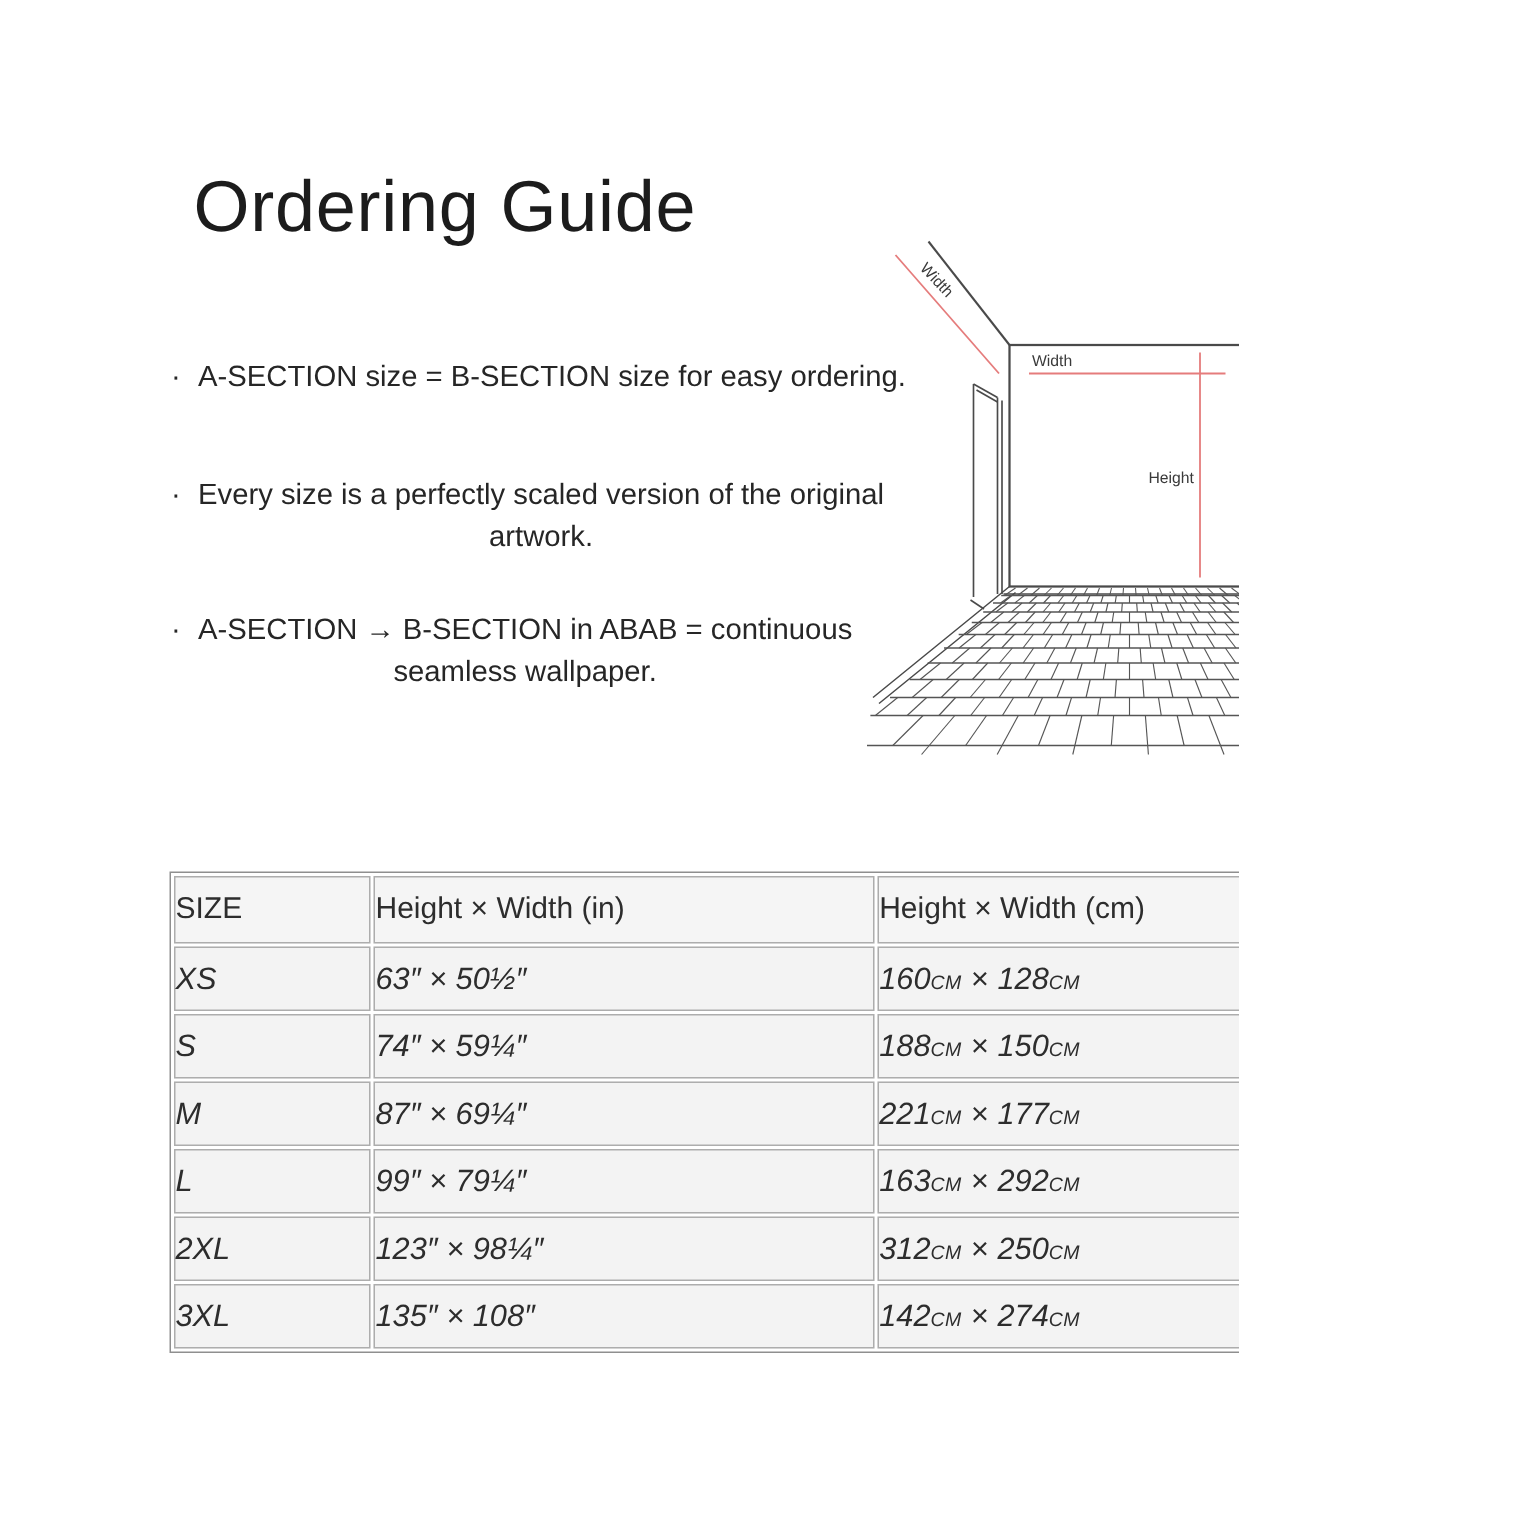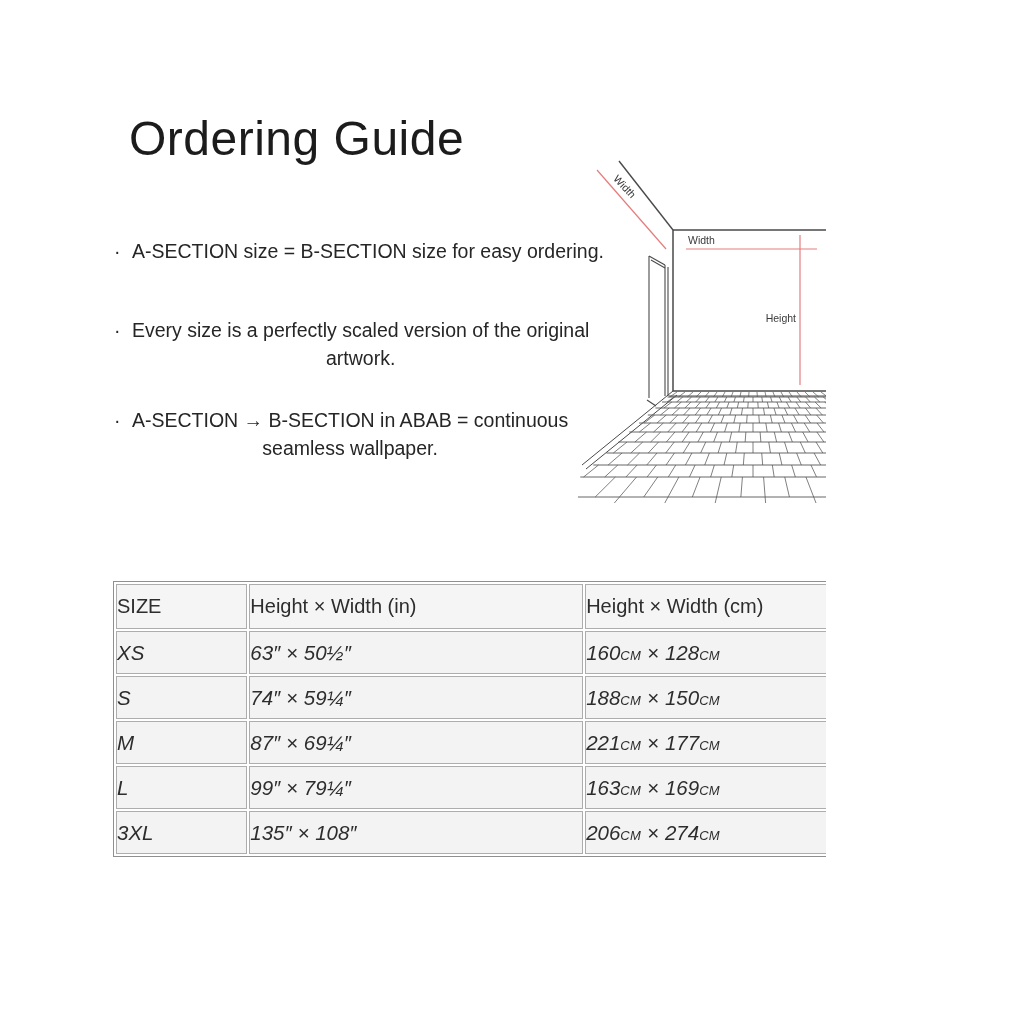--- a/index.html
+++ b/index.html
@@ -337,23 +337,28 @@
         <td><span>188</span><span class="unit">cm</span><span class="mult">×</span><span>150</span><span class="unit">cm</span></td>
       </tr>
       <tr>
         <td>M</td>
         <td>87″ × 69¼″</td>
         <td><span>221</span><span class="unit">cm</span><span class="mult">×</span><span>177</span><span class="unit">cm</span></td>
       </tr>
       <tr>
         <td>L</td>
         <td>99″ × 79¼″</td>
-        <td><span>163</span><span class="unit">cm</span><span class="mult">×</span><span>169</span><span class="unit">cm</span></td>
+        <td><span>163</span><span class="unit">cm</span><span class="mult">×</span><span>292</span><span class="unit">cm</span></td>
+      </tr>
+      <tr>
+        <td>2XL</td>
+        <td>123″ × 98¼″</td>
+        <td><span>312</span><span class="unit">cm</span><span class="mult">×</span><span>250</span><span class="unit">cm</span></td>
       </tr>
       <tr>
         <td>3XL</td>
         <td>135″ × 108″</td>
-        <td><span>206</span><span class="unit">cm</span><span class="mult">×</span><span>274</span><span class="unit">cm</span></td>
+        <td><span>142</span><span class="unit">cm</span><span class="mult">×</span><span>274</span><span class="unit">cm</span></td>
       </tr>
     </tbody>
   </table>
 
 </div>
 
 </body></html>

